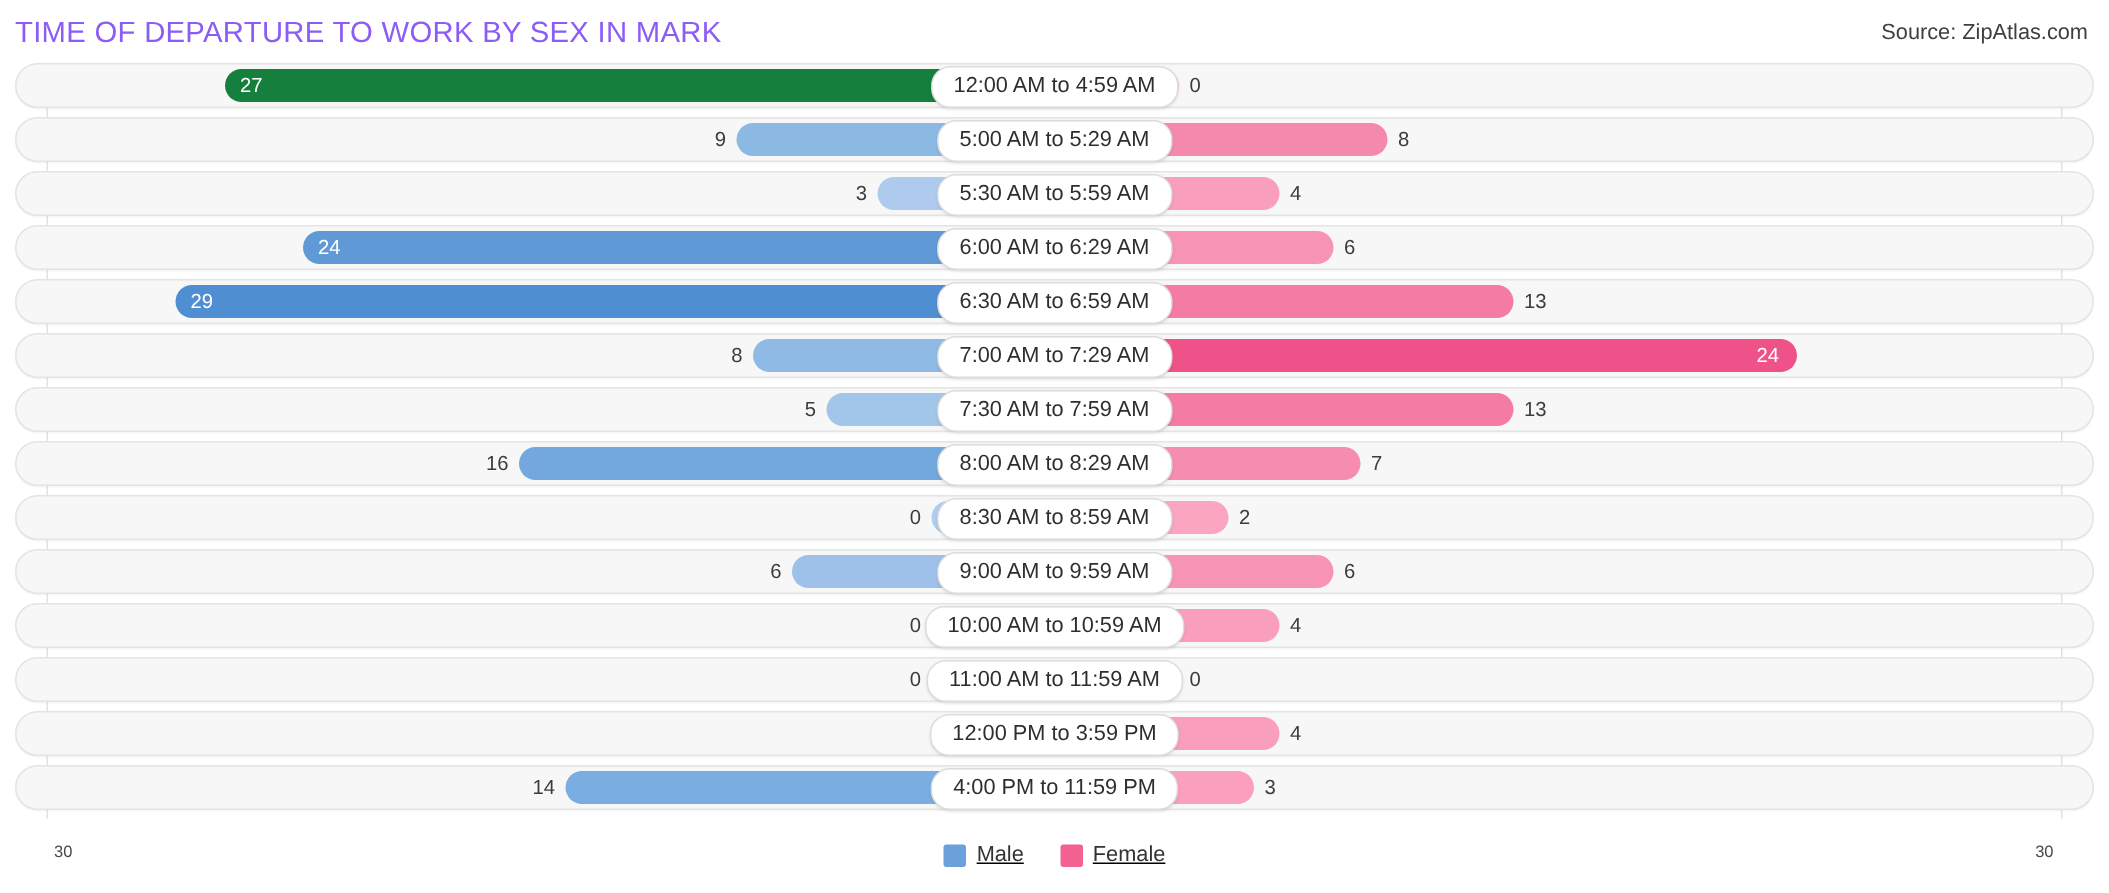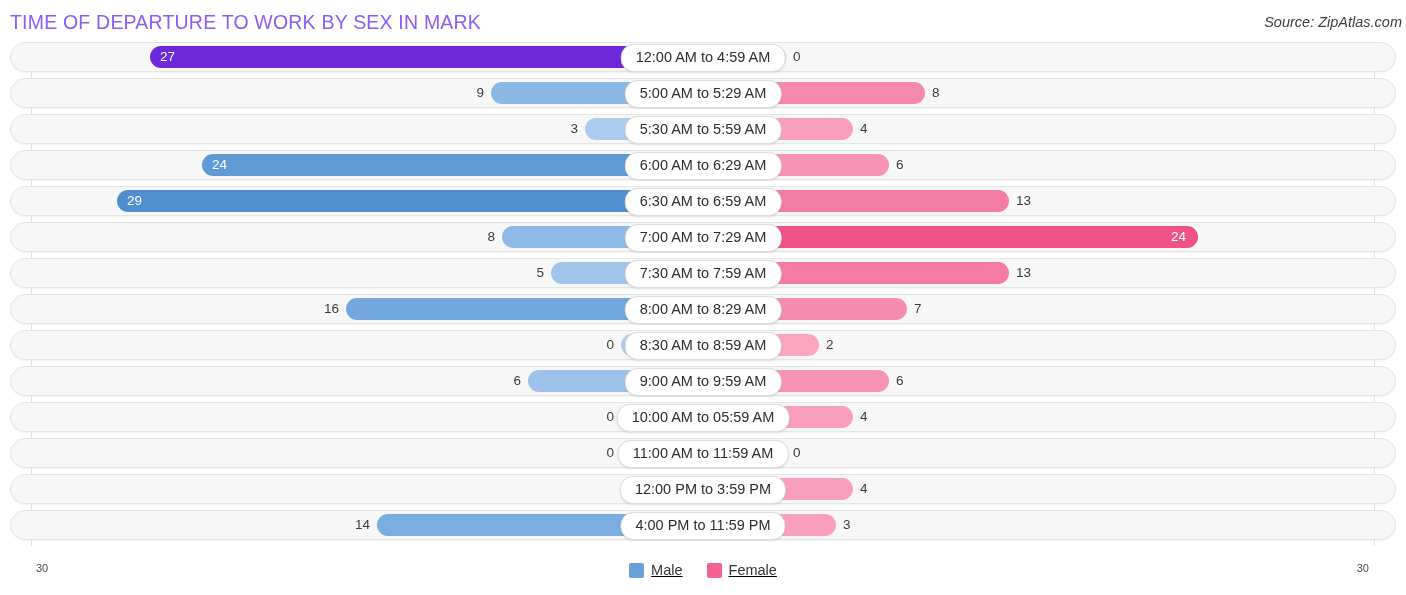--- a/index.html
+++ b/index.html
@@ -13,22 +13,22 @@
   .page{position:relative;width:1406px;height:595px;box-sizing:border-box;}
 
   
   .header{position:absolute;left:0;top:0;width:1406px;height:42px;}
   .title{
     position:absolute;left:10px;top:11px;
     font-size:19.5px;letter-spacing:.2px;color:#8b5cf6;
     font-weight:400;white-space:nowrap;
   }
   .source{
-    position:absolute;right:4px;top:14px;
-    font-size:14.5px;color:#3f3f3f;font-style:italic;
+    position:absolute;right:14px;top:14px;
+    font-size:14.5px;color:#3f3f3f;
     white-space:nowrap;
   }
 
   
   .chart{position:absolute;left:0;top:42px;width:1406px;height:510px;}
   .axis-line{
     position:absolute;top:8px;bottom:6px;width:1px;
     background:#e2e2e2;
   }
   .axis-left{left:31px;}
@@ -110,21 +110,21 @@
     <div class="title">TIME OF DEPARTURE TO WORK BY SEX IN MARK</div>
     <div class="source">Source: ZipAtlas.com</div>
   </div>
 
   <div class="chart">
     <div class="axis-line axis-left"></div>
     <div class="axis-line axis-right"></div>
     <div id="rows-container">
         <div class="row">
           <div class="half half-left">
-            <div class="bar bar-left" style="width: 544px; background: #6d28d9;">
+            <div class="bar bar-left" style="width: 544px; background: #15803d;">
               <span class="bar-val inside in-left">27</span>
             </div>
           </div>
           <div class="half half-right">
             <div class="bar bar-right" style="width: 74px; background: rgb(251, 180, 203);">
               <span class="bar-val out-right">0</span>
             </div>
           </div>
           <div class="center-label">12:00 AM to 4:59 AM</div>
         </div>
@@ -249,21 +249,21 @@
           <div class="half half-left">
             <div class="bar bar-left" style="width: 73px; background: rgb(174, 205, 240);">
               <span class="bar-val out-left">0</span>
             </div>
           </div>
           <div class="half half-right">
             <div class="bar bar-right" style="width: 141px; background: rgb(249, 158, 188);">
               <span class="bar-val out-right">4</span>
             </div>
           </div>
-          <div class="center-label">10:00 AM to 05:59 AM</div>
+          <div class="center-label">10:00 AM to 10:59 AM</div>
         </div>
         <div class="row">
           <div class="half half-left">
             <div class="bar bar-left" style="width: 73px; background: rgb(174, 205, 240);">
               <span class="bar-val out-left">0</span>
             </div>
           </div>
           <div class="half half-right">
             <div class="bar bar-right" style="width: 74px; background: rgb(251, 180, 203);">
               <span class="bar-val out-right">0</span>

